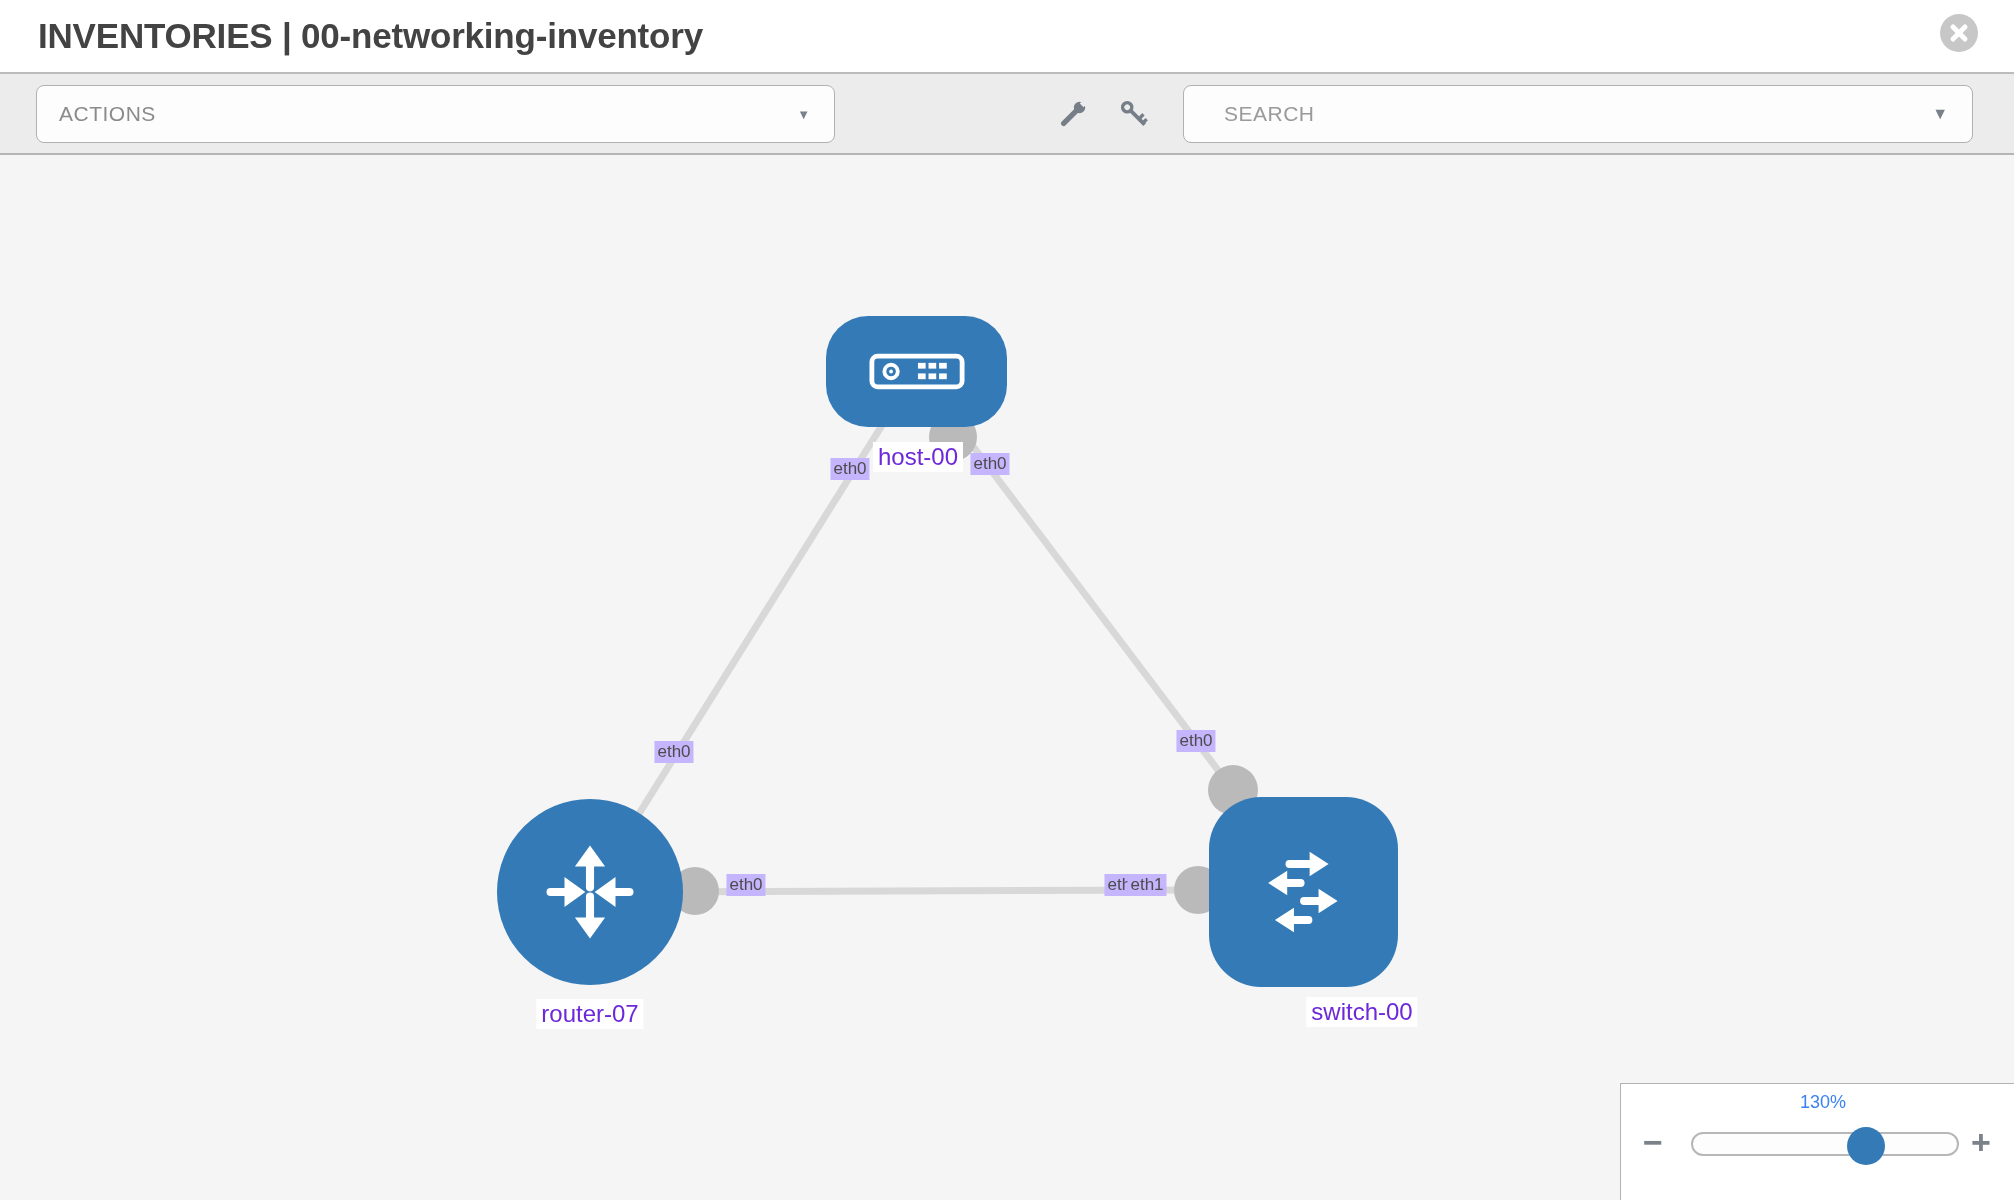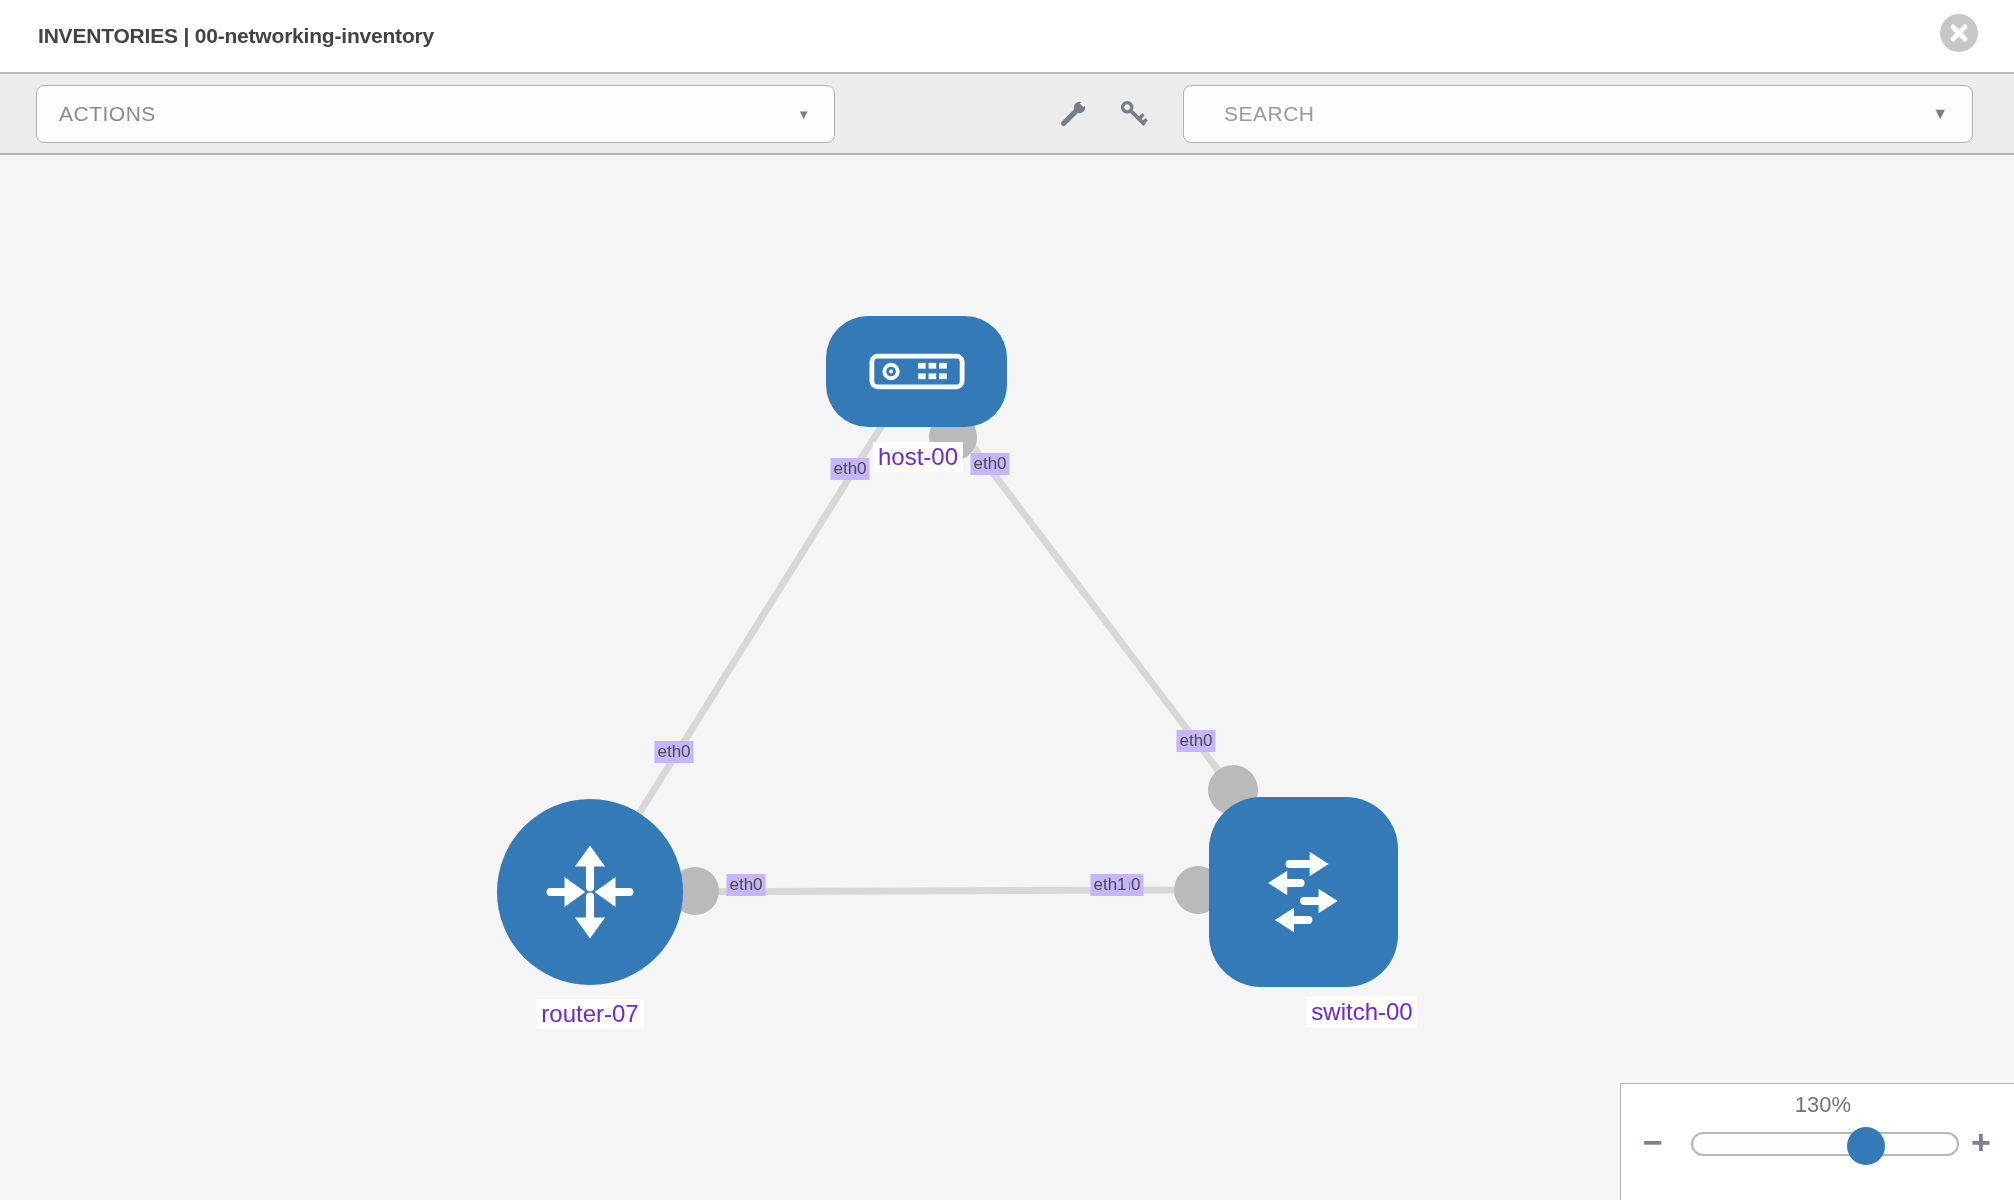--- a/index.html
+++ b/index.html
@@ -4,21 +4,21 @@
 <style>
   html,body{margin:0;padding:0;}
   body{
     width:2014px;height:1200px;overflow:hidden;background:#ffffff;
     font-family:"Liberation Sans", sans-serif;position:relative;
   }
   
   .header{position:relative;height:72px;background:#ffffff;}
   .page-title{
     position:absolute;left:38px;top:50%;transform:translateY(-50%);
-    font-size:21px;font-weight:bold;color:#434343;letter-spacing:-0.2px;white-space:nowrap;
+    font-size:35px;font-weight:bold;color:#434343;letter-spacing:-0.2px;white-space:nowrap;
   }
   .close-btn{
     position:absolute;right:36px;top:14px;width:38px;height:38px;border-radius:50%;
     background:#c7c7c7;cursor:pointer;display:flex;align-items:center;justify-content:center;
   }
   
   .toolbar{
     position:relative;height:79px;background:#ececec;
     border-top:2px solid #bcbcbc;border-bottom:2px solid #b5b5b5;
   }
@@ -51,21 +51,21 @@
   }
   .iface-label{
     position:absolute;transform:translate(-50%,-50%);background:#c4b5fd;color:#4c4c4c;
     font-size:17px;padding:1px 3px;white-space:nowrap;z-index:5;
   }
   
   .zoom-panel{
     position:absolute;left:1620px;top:928px;width:400px;height:150px;
     background:#ffffff;border:1px solid #b3b3b3;box-sizing:border-box;z-index:8;
   }
-  .zoom-level{position:absolute;left:70px;top:8px;width:264px;text-align:center;font-size:22px;color:#737373;}
+  .zoom-level{position:absolute;left:70px;top:8px;width:264px;text-align:center;font-size:18px;color:#3b82f6;}
   .zoom-minus,.zoom-plus{
     position:absolute;top:36px;font-size:34px;font-weight:bold;color:#7b828a;
     line-height:44px;cursor:pointer;user-select:none;
   }
   .zoom-minus{left:22px;}
   .zoom-plus{left:350px;}
   .zoom-track{
     position:absolute;left:70px;top:48px;width:264px;height:20px;background:#fdfdfd;
     border:2px solid #b7b7b7;border-radius:12px;cursor:pointer;
   }
@@ -181,21 +181,21 @@
   <div class="node-label" style="left:918px;top:302px;">host-00</div>
   <div class="node-label" style="left:590px;top:859px;">router-07</div>
   <div class="node-label" style="left:1362px;top:857px;">switch-00</div>
 
   <div class="iface-label" style="left:850px;top:314px;">eth0</div>
   <div class="iface-label" style="left:990px;top:309px;">eth0</div>
   <div class="iface-label" style="left:674px;top:597px;">eth0</div>
   <div class="iface-label" style="left:1196px;top:586px;">eth0</div>
   <div class="iface-label" style="left:746px;top:730px;">eth0</div>
   <div class="iface-label" style="left:1124px;top:730px;">eth0</div>
-  <div class="iface-label" style="left:1110px;top:730px;z-index:6;">eth1</div>
+  <div class="iface-label" style="left:1147px;top:730px;z-index:6;">eth1</div>
 
   <div class="zoom-panel">
     <div class="zoom-level">130%</div>
     <div class="zoom-minus">−</div>
     <div class="zoom-track">
       <div class="zoom-thumb"></div>
     </div>
     <div class="zoom-plus">+</div>
   </div>
 

